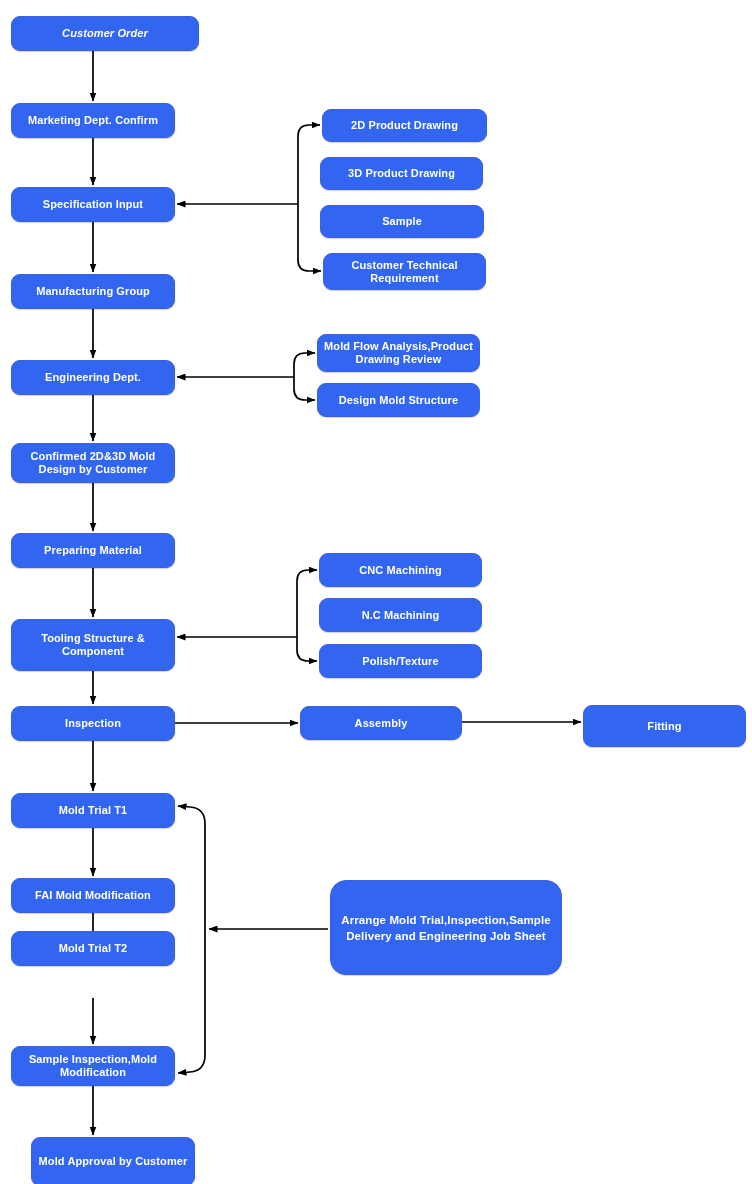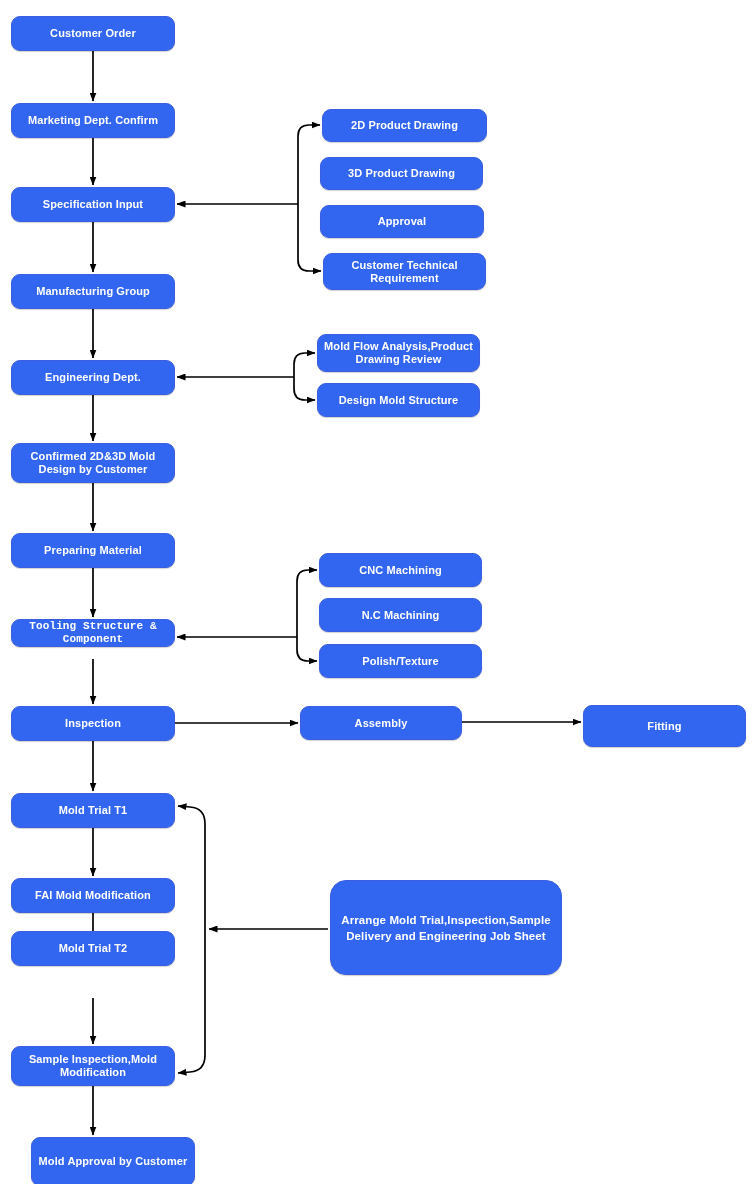--- a/index.html
+++ b/index.html
@@ -96,21 +96,21 @@
       <line x1="297" y1="637" x2="177" y2="637"></line>
       <path d="M297,637 L297,581 Q297,570 308,570 L317,570"></path>
       <path d="M297,637 L297,650 Q297,661 308,661 L317,661"></path>
 
       <line x1="328" y1="929" x2="209" y2="929"></line>
       <path d="M205,929 L205,824 Q205,808 190,807 L178,806"></path>
       <path d="M205,929 L205,1055 Q205,1071 190,1072 L178,1073"></path>
     </g>
   </svg>
 
-  <div class="node" style="left:11px; top:16px; width:164px; height:35px;">
+  <div class="node" style="left:11px; top:16px; width:188px; height:35px;font-style:italic;">
     <span>Customer Order</span>
   </div>
 
   <div class="node" style="left:11px; top:103px; width:164px; height:35px;">
     <span>Marketing Dept. Confirm</span>
   </div>
 
   <div class="node" style="left:11px; top:187px; width:164px; height:35px;">
     <span>Specification Input</span>
   </div>
@@ -124,21 +124,21 @@
   </div>
 
   <div class="node" style="left:11px; top:443px; width:164px; height:40px;">
     <span>Confirmed 2D&amp;3D Mold Design by Customer</span>
   </div>
 
   <div class="node" style="left:11px; top:533px; width:164px; height:35px;">
     <span>Preparing Material</span>
   </div>
 
-  <div class="node" style="left:11px; top:619px; width:164px; height:28px;font-family:Liberation Mono, monospace;">
+  <div class="node" style="left:11px; top:619px; width:164px; height:52px;">
     <span>Tooling Structure &amp; Component</span>
   </div>
 
   <div class="node" style="left:11px; top:706px; width:164px; height:35px;">
     <span>Inspection</span>
   </div>
 
   <div class="node" style="left:11px; top:793px; width:164px; height:35px;">
     <span>Mold Trial T1</span>
   </div>
@@ -161,21 +161,21 @@
 
   <div class="node" style="left:322px; top:109px; width:165px; height:33px;">
     <span>2D Product Drawing</span>
   </div>
 
   <div class="node" style="left:320px; top:157px; width:163px; height:33px;">
     <span>3D Product Drawing</span>
   </div>
 
   <div class="node" style="left:320px; top:205px; width:164px; height:33px;">
-    <span>Approval</span>
+    <span>Sample</span>
   </div>
 
   <div class="node" style="left:323px; top:253px; width:163px; height:37px;">
     <span>Customer Technical Requirement</span>
   </div>
 
   <div class="node" style="left:317px; top:334px; width:163px; height:38px;">
     <span>Mold Flow Analysis,Product Drawing Review</span>
   </div>
 

